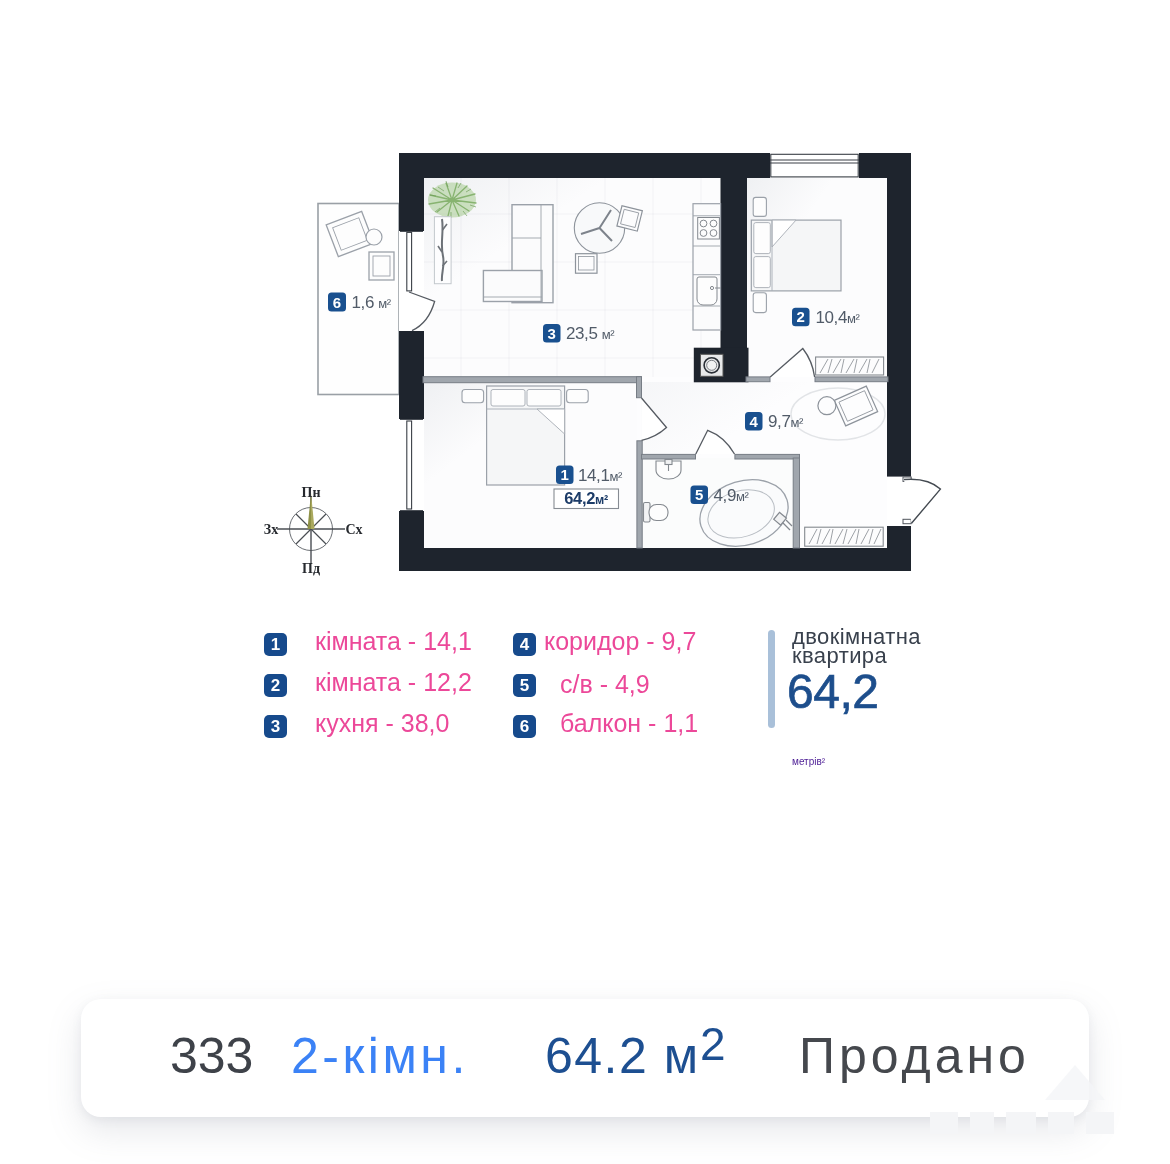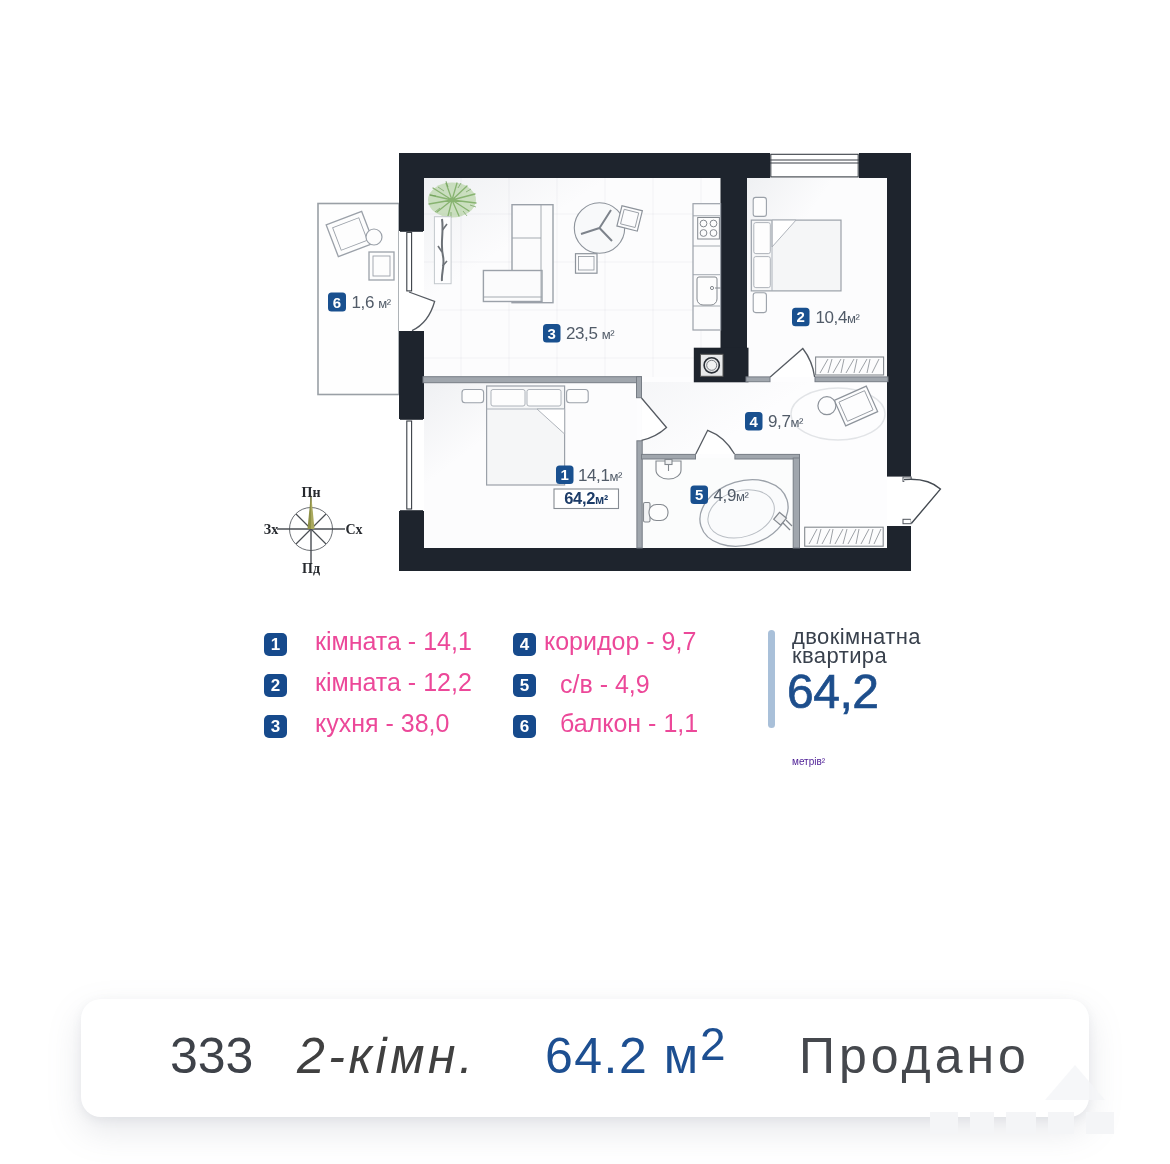--- a/index.html
+++ b/index.html
@@ -376,21 +376,21 @@
 <div style="position:absolute;left:792px;top:628px;font-size:22px;line-height:18.5px;letter-spacing:0.4px;color:#39414d;">двокімнатна<br>квартира</div>
 
 <div style="position:absolute;left:787px;top:668px;font-size:48px;line-height:1;color:#1d4e8c;letter-spacing:-0.5px;-webkit-text-stroke:0.7px #1d4e8c;">64,2</div>
 
 <div style="position:absolute;left:792px;top:714px;font-size:10px;color:#4c1d95;margin-top:42px;">метрів²</div>
 
 <div class="card"></div>
 
 <div class="cardtxt" style="left:142px;top:1031px;color:#3e4249;margin-left:28px;">333</div>
 
-<div class="cardtxt" style="left:297px;top:1031px;color:#404040;letter-spacing:3.5px;font-style:italic;">2-кімн.</div>
+<div class="cardtxt" style="left:291px;top:1031px;color:#3b82f6;letter-spacing:3.5px;">2-кімн.</div>
 
 <div class="cardtxt" style="left:545px;top:1031px;color:#1d4f91;letter-spacing:1.5px;">64.2 м</div>
 
 <div style="position:absolute;left:700px;top:1021px;font-size:46px;line-height:1;color:#1d4f91;">2</div>
 
 <div class="cardtxt" style="left:799px;top:1031px;color:#45484d;letter-spacing:4px;">Продано</div>
 
 <svg style="position:absolute;left:900px;top:1040px;" width="270" height="124" viewBox="0 0 270 124">
 <g fill="#f4f5f7">
 <path d="M175,25 L205,60 L145,60 Z" opacity="0.8"></path>

